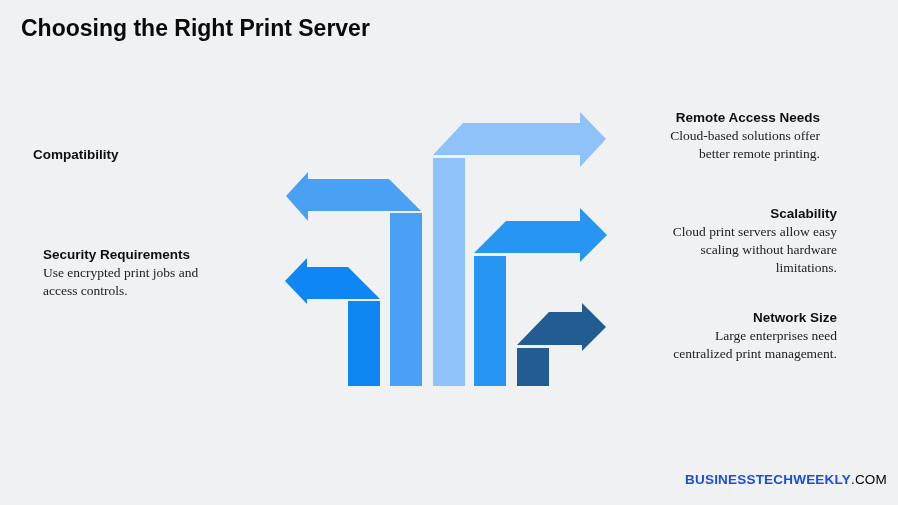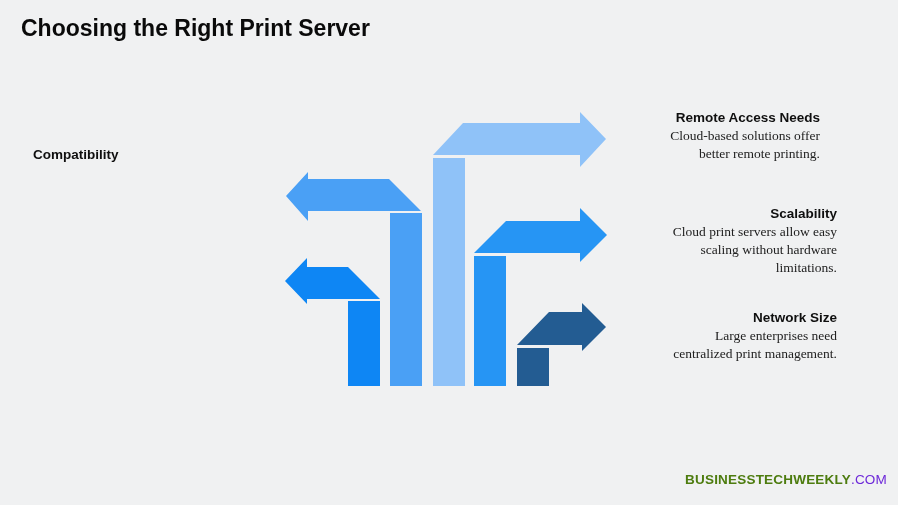--- a/index.html
+++ b/index.html
@@ -14,22 +14,22 @@
   }
   .info{position:absolute;font-size:13.5px;line-height:18px;color:#212121;}
   .info .t{font-weight:700;color:#0f0f0f;}
   .info .b{white-space:pre-line;font-family:Liberation Serif, serif;}
   .info.left{text-align:left;}
   .info.right{text-align:right;}
   .footer{
     position:absolute;top:472px;right:11px;
     font-size:13.5px;letter-spacing:.2px;white-space:nowrap;
   }
-  .footer .brand{font-weight:700;color:#4d7c0f;margin-left:40px;}
-  .footer .domain{font-weight:400;color:#6d28d9;}
+  .footer .brand{font-weight:700;color:#1d4ed8;margin-left:40px;}
+  .footer .domain{font-weight:400;color:#000000;}
 </style>
 </head>
 <body>
 
 <div class="canvas" style="background: rgb(240, 241, 242);">
 
   <h1 class="page-title">Choosing the Right Print Server</h1>
 
   <svg class="graphic-svg" viewBox="0 0 898 505" xmlns="http://www.w3.org/2000/svg">
       <polygon points="286,196 308,172 308,179 389,179 421,211 308,211 308,221" fill="#4AA0F5"></polygon>
@@ -41,20 +41,25 @@
       <rect x="390" y="213" width="32" height="173" fill="#4AA0F5"></rect>
       <rect x="433" y="158" width="32" height="228" fill="#8FC2F8"></rect>
       <rect x="474" y="256" width="32" height="130" fill="#2695F4"></rect>
       <rect x="517" y="348" width="32" height="38" fill="#235C92"></rect>
     </svg>
 
   <div class="info left" style="left:33px;top:146px;width:240px;">
     <div class="t">Compatibility</div>
   </div>
 
+  <div class="info left" style="left:43px;top:246px;width:240px;">
+    <div class="t">Security Requirements</div>
+    <div class="b">Use encrypted print jobs and
+access controls.</div>
+  </div>
 
   <div class="info right" style="right:78px;top:109px;width:230px;">
     <div class="t">Remote Access Needs</div>
     <div class="b">Cloud-based solutions offer
 better remote printing.</div>
   </div>
 
   <div class="info right" style="right:61px;top:205px;width:230px;">
     <div class="t">Scalability</div>
     <div class="b">Cloud print servers allow easy

